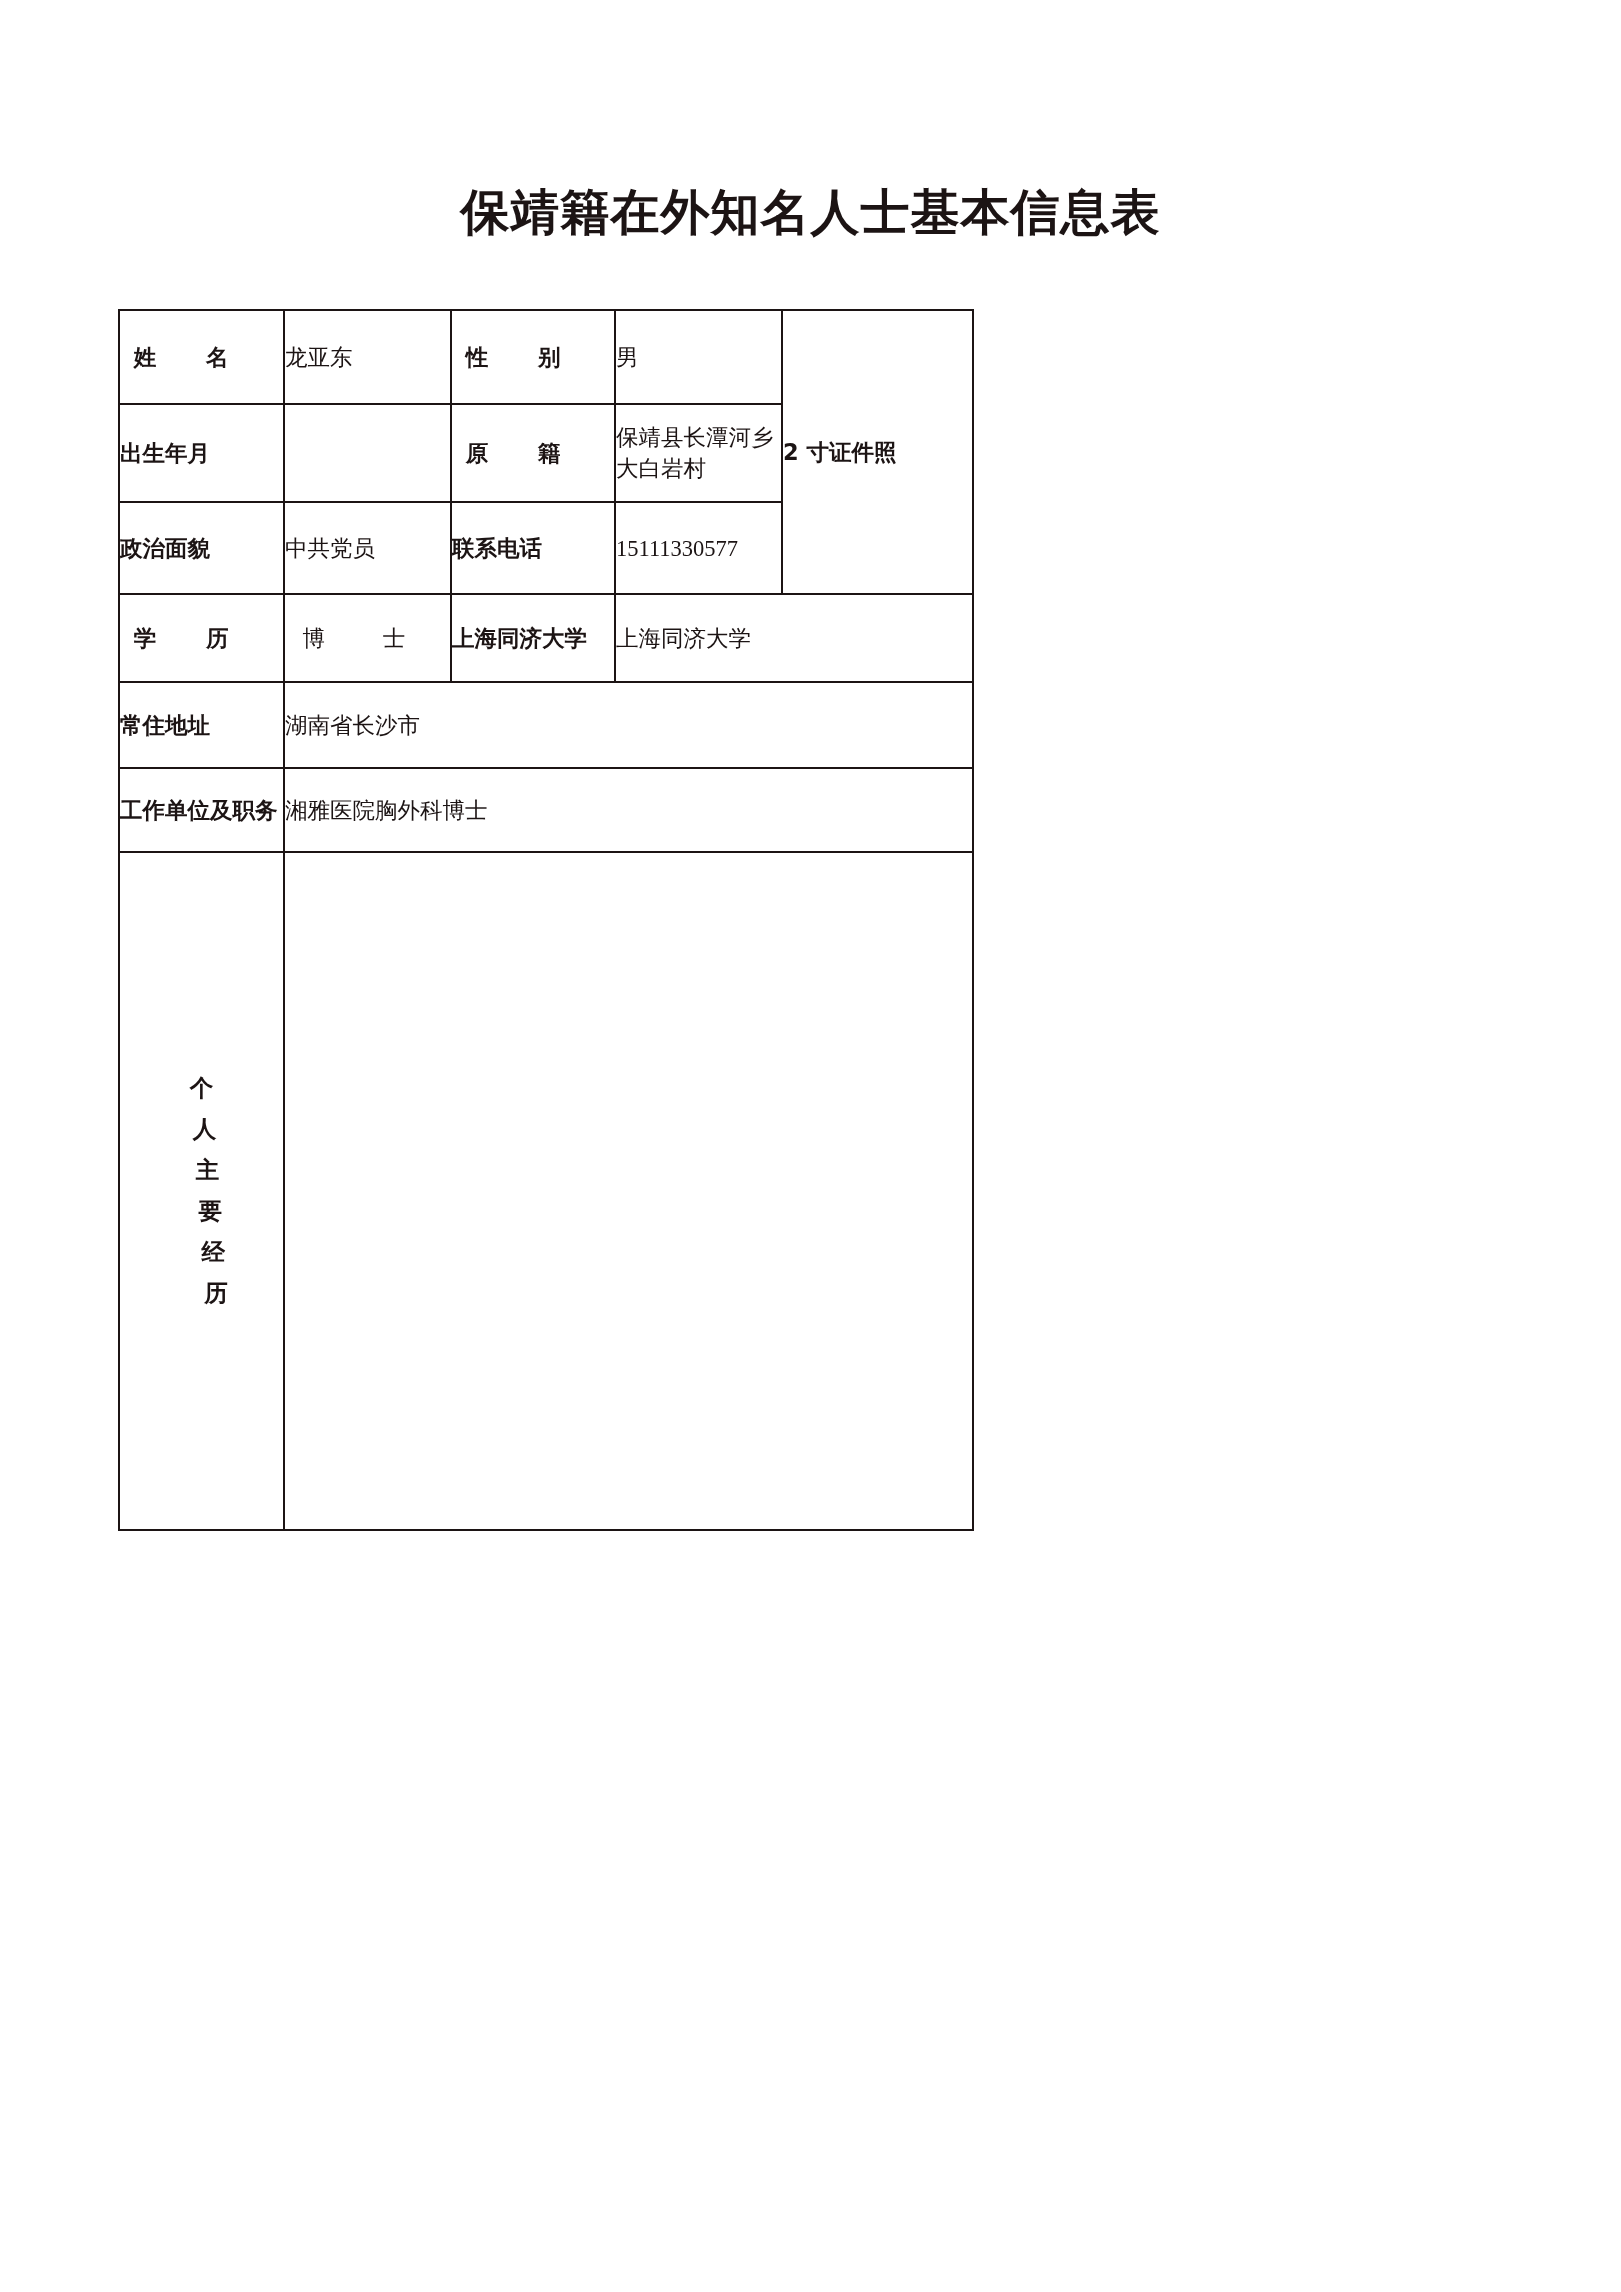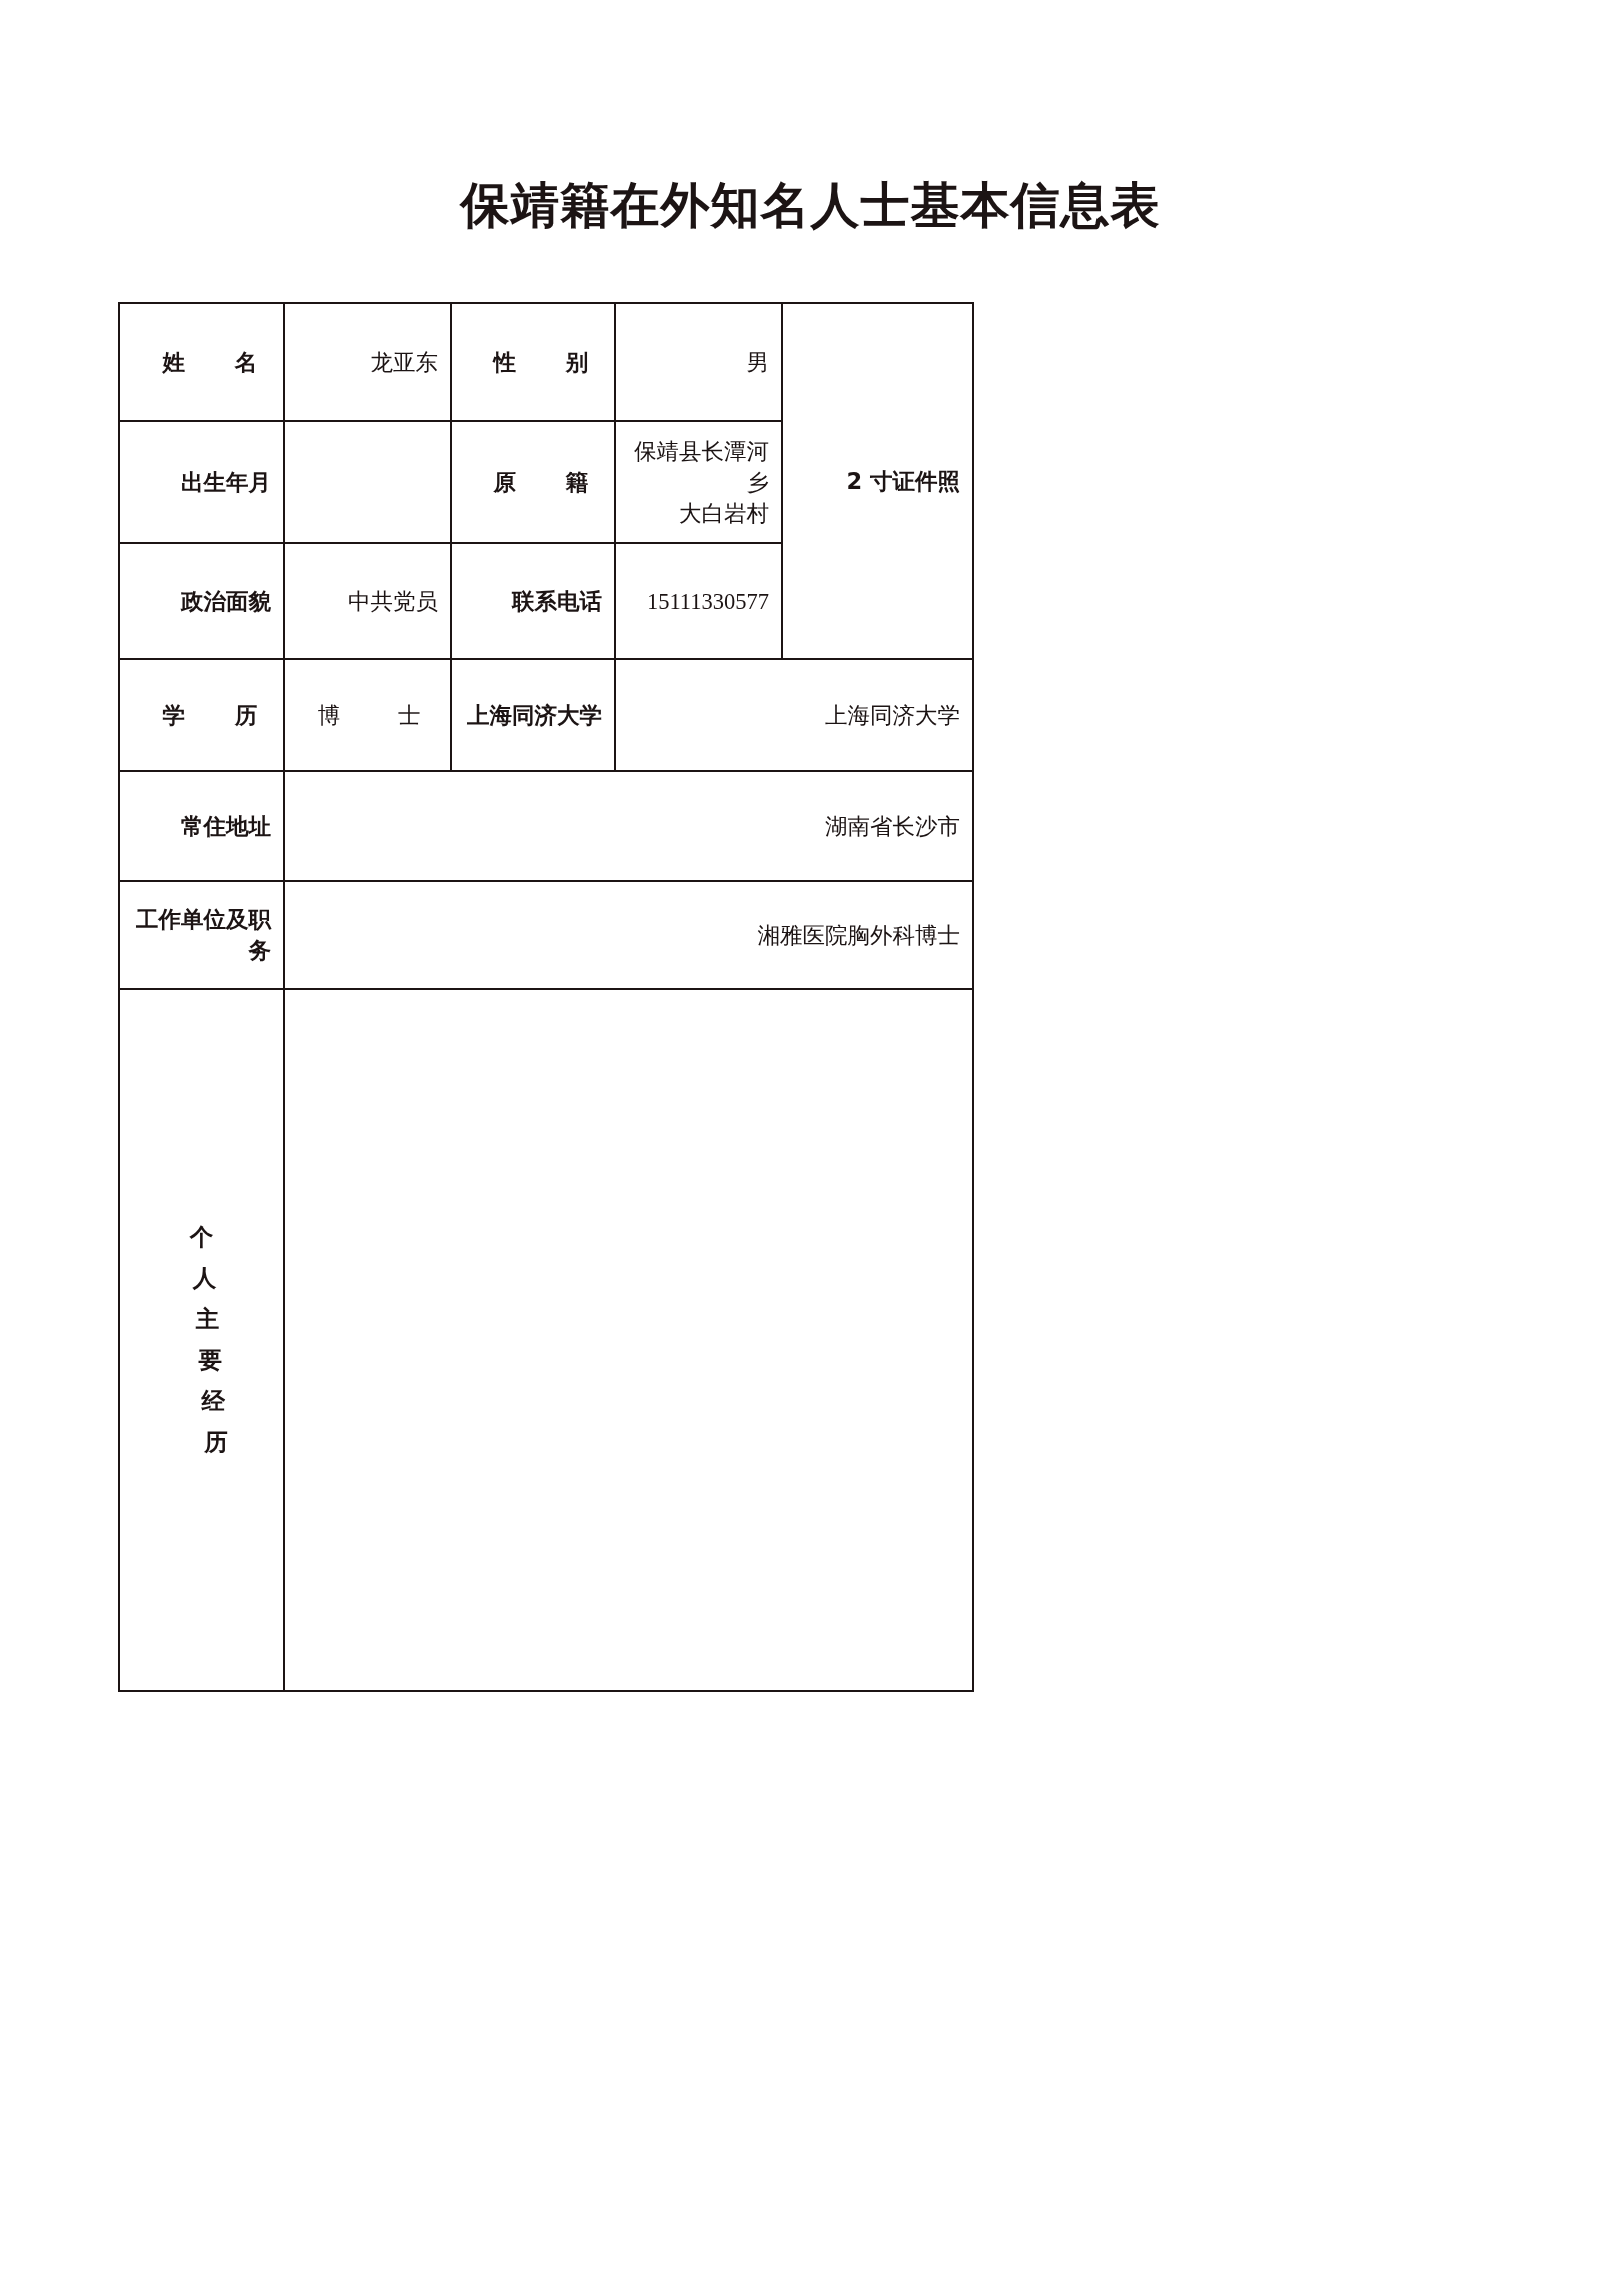--- a/index.html
+++ b/index.html
@@ -11,21 +11,21 @@
     width: 1621px;
     height: 2293px;
     position: relative;
     font-family: "Liberation Serif", "DejaVu Serif", serif;
     color: #1c1414;
     overflow: hidden;
   }
 
   .page {
     position: absolute;
-    left: 0; top: 8px;
+    left: 0; top: 15px;
     width: 1621px;
     height: 1946px;
   }
 
   
   .doc-title {
     position: absolute;
     left: 0;
     top: 167px;
     width: 1621px;
@@ -43,23 +43,23 @@
   .form-table {
     position: absolute;
     left: 118px;
     top: 294px;
     width: 853px;
     border-collapse: collapse;
     table-layout: fixed;
   }
   .form-table td {
     border: 2px solid #1c1414;
-    padding: 12px;
+    padding: 0;
     vertical-align: middle;
-    text-align: right;
+    text-align: left;
     font-size: 22.5px;
     line-height: 31px;
     color: #1c1414;
   }
 
   
   .lbl {
     font-family: "DejaVu Sans", "Liberation Sans", sans-serif;
     font-weight: bold;
     font-size: 21.6px;

